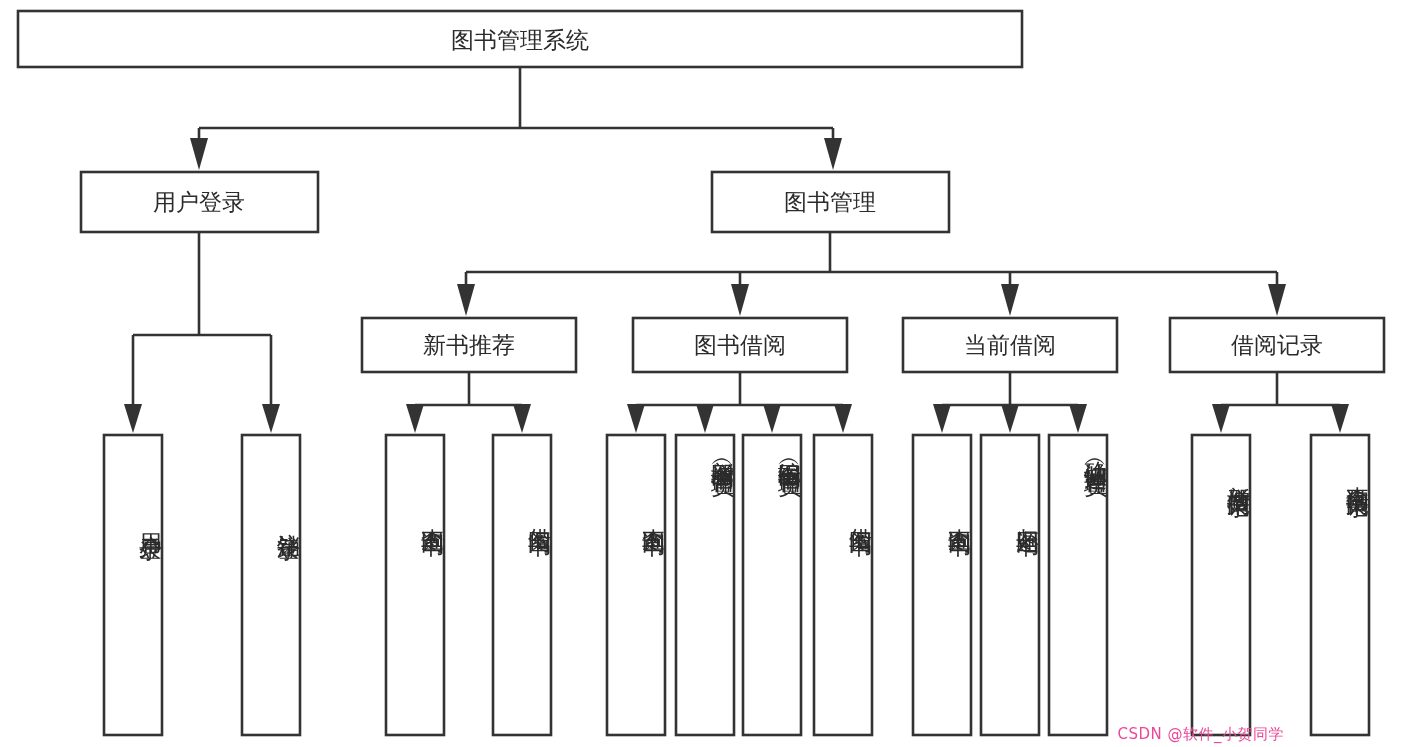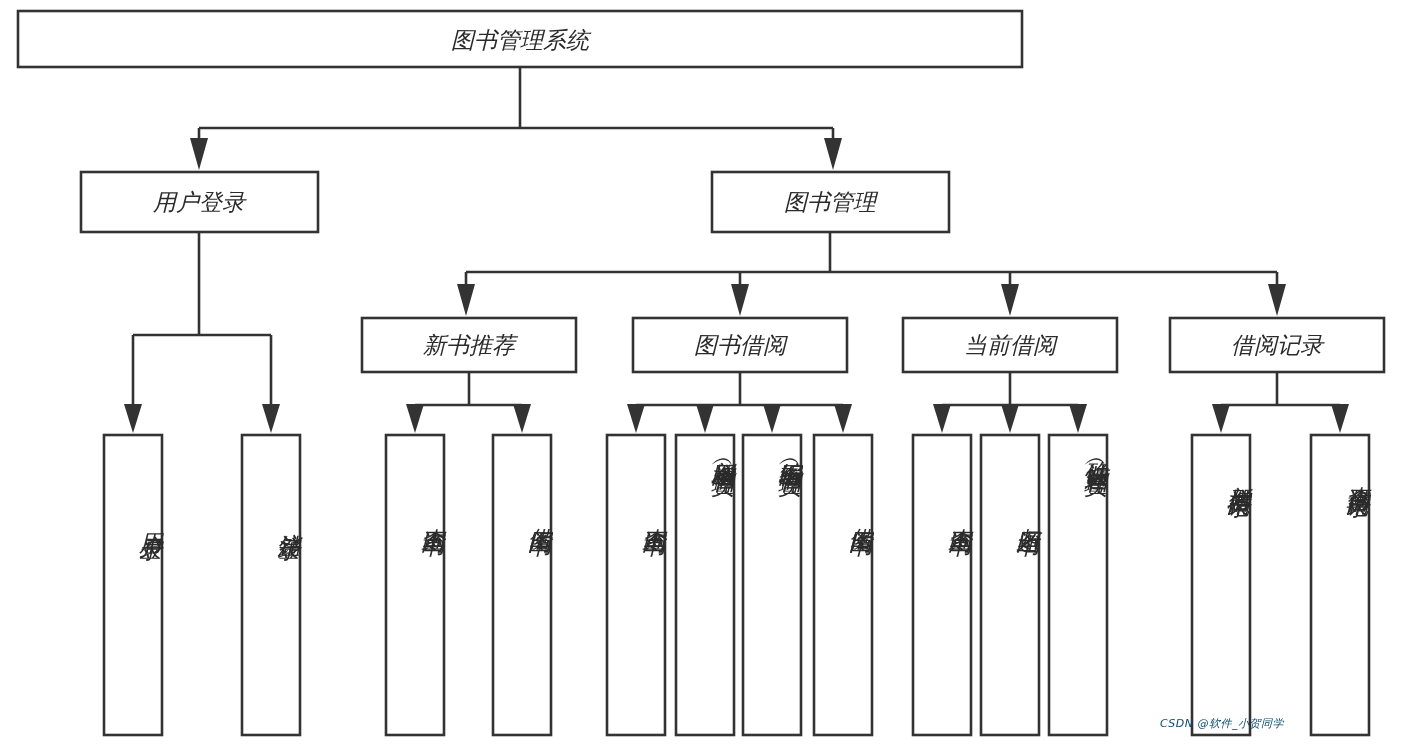--- a/index.html
+++ b/index.html
@@ -11,21 +11,20 @@
     width: 1405px;
     height: 747px;
     font-family: "DejaVu Sans", "Liberation Sans", sans-serif;
     overflow: hidden;
   }
   #diagram-root {
     position: relative;
     width: 1290px;
     height: 747px;
     background: #ffffff;
-    font-style: italic;
   }
   svg.tree-canvas {
     position: absolute;
     top: 0;
     left: 0;
     width: 1405px;
     height: 747px;
     display: block;
   }
   .node-box {
@@ -59,24 +58,24 @@
     color: #2b2b2b;
     letter-spacing: 2px;
     line-height: 1;
     white-space: nowrap;
     pointer-events: none;
     text-align: left;
   }
   .watermark {
     position: absolute;
     right: 6px;
-    bottom: 16px;
-    font-family: "DejaVu Sans", "Liberation Sans", sans-serif;
-    font-size: 11px;
-    color: #0c4a6e;
+    bottom: 3px;
+    font-family: "DejaVu Sans", "Liberation Sans", sans-serif;
+    font-size: 15px;
+    color: #ec4899;
     white-space: nowrap;
     letter-spacing: 0.5px;
   }
 </style>
 </head>
 <body>
 
 <div id="diagram-root">
 
   <svg class="tree-canvas" viewBox="0 0 1405 747">

